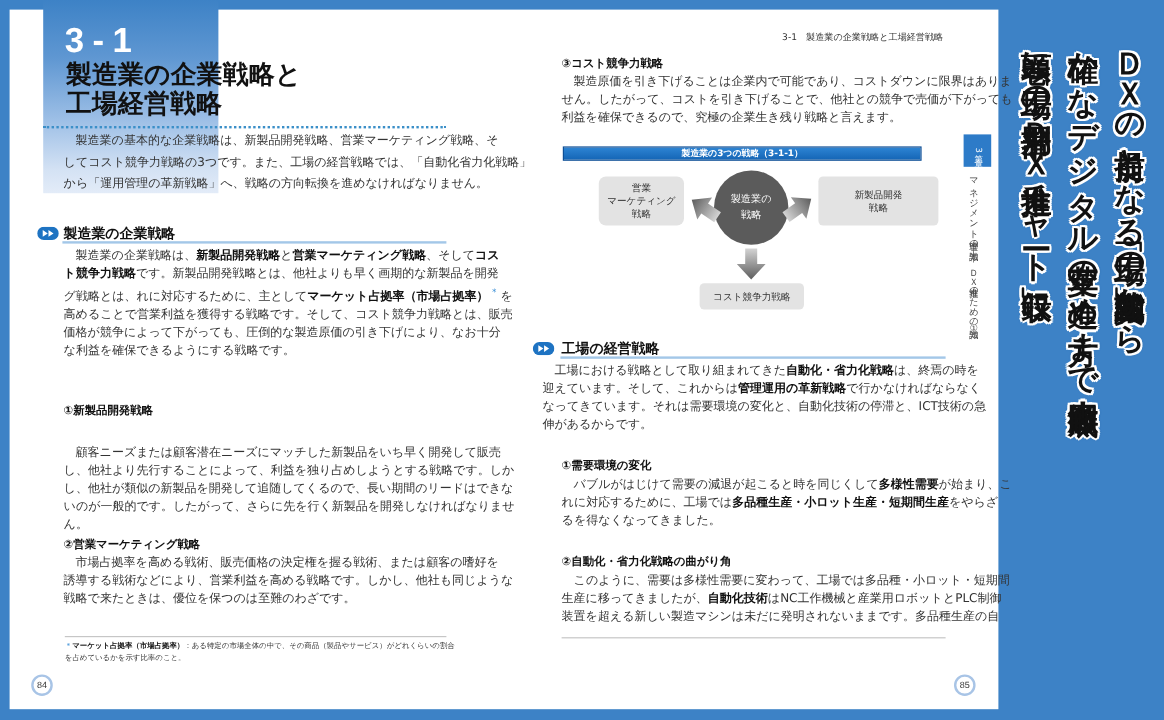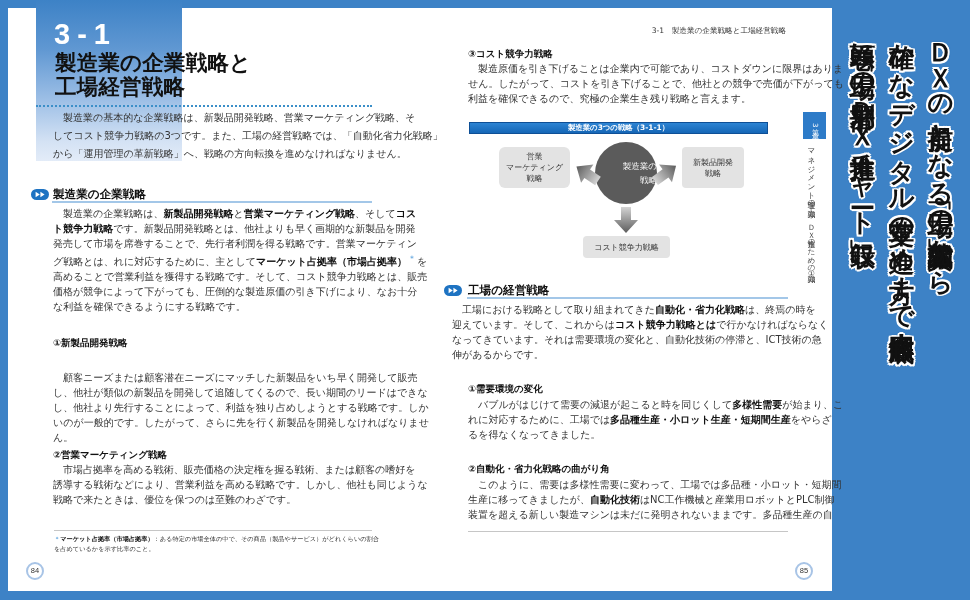--- a/index.html
+++ b/index.html
@@ -96,32 +96,31 @@
 
   <svg class="abs sec-icon" style="left:31px; top:188.5px;" viewBox="0 0 18 11">
     <rect x="0" y="0" width="18" height="11" rx="5.5" fill="#1e73c2"></rect>
     <path d="M4.6 2.7 L8.8 5.5 L4.6 8.3 Z M9.4 2.7 L13.6 5.5 L9.4 8.3 Z" fill="#ffffff"></path>
   </svg>
   <div class="abs sec-h" style="left:53px; top:186px;">製造業の企業戦略</div>
   <div class="abs sec-ul" style="left:52px; top:201px; width:320px;"></div>
   <div class="abs para body" style="left:53px; top:206px;">
       <div class="ln"><span>製造業の企業戦略は、</span><span class="b">新製品開発戦略</span><span>と</span><span class="b">営業マーケティング戦略</span><span>、そして</span><span class="b">コス</span></div>
       <div class="ln"><span class="b">ト競争力戦略</span><span>です。新製品開発戦略とは、他社よりも早く画期的な新製品を開発</span></div>
-      <div class="ln"><span>発売して市場を席巻することで、先行者利潤を得る戦略です。営業マーケティン</span></div>
       <div class="ln"><span>グ戦略とは、れに対応するために、主として</span><span class="b">マーケット占拠率（市場占拠率）</span><span class="note">＊</span><span>を</span></div>
       <div class="ln"><span>高めることで営業利益を獲得する戦略です。そして、コスト競争力戦略とは、販売</span></div>
       <div class="ln"><span>価格が競争によって下がっても、圧倒的な製造原価の引き下げにより、なお十分</span></div>
       <div class="ln"><span>な利益を確保できるようにする戦略です。</span></div>
     </div>
 
   <div class="abs sub-h" style="left:53px; top:335px;">①新製品開発戦略</div>
   <div class="abs para body" style="left:53px; top:342px;margin-top:28px;">
       <div class="ln"><span>顧客ニーズまたは顧客潜在ニーズにマッチした新製品をいち早く開発して販売</span></div>
+      <div class="ln"><span>し、他社より先行することによって、利益を独り占めしようとする戦略です。しか</span></div>
       <div class="ln"><span>し、他社が類似の新製品を開発して追随してくるので、長い期間のリードはできな</span></div>
-      <div class="ln"><span>し、他社より先行することによって、利益を独り占めしようとする戦略です。しか</span></div>
       <div class="ln"><span>いのが一般的です。したがって、さらに先を行く新製品を開発しなければなりませ</span></div>
       <div class="ln"><span>ん。</span></div>
     </div>
 
   <div class="abs sub-h" style="left:53px; top:447px;">②営業マーケティング戦略</div>
   <div class="abs para body" style="left:53px; top:462px;">
       <div class="ln"><span>市場占拠率を高める戦術、販売価格の決定権を握る戦術、または顧客の嗜好を</span></div>
       <div class="ln"><span>誘導する戦術などにより、営業利益を高める戦略です。しかし、他社も同じような</span></div>
       <div class="ln"><span>戦略で来たときは、優位を保つのは至難のわざです。</span></div>
     </div>
@@ -145,30 +144,30 @@
 
   <div class="abs figure">
     <div class="abs fig-bar">製造業の3つの戦略（3-1-1）</div>
 
     <div class="abs fig-box" style="left:31px; top:26px; width:71px; height:41px;border-radius:6px;">
       <div>営業</div>
       <div>マーケティング</div>
       <div>戦略</div>
     </div>
 
-    <div class="abs fig-box" style="left:214px; top:26px; width:62px; height:41px;">
+    <div class="abs fig-box" style="left:214px; top:26px; width:100px; height:41px;">
       <div>新製品開発</div>
       <div>戦略</div>
     </div>
 
     <div class="abs fig-box" style="left:115px; top:115px; width:87px; height:22px;">
       <div>コスト競争力戦略</div>
     </div>
 
-    <div class="abs fig-circle" style="left:127px; top:21px; width:62px; height:62px;align-items:flex-end;">
+    <div class="abs fig-circle" style="left:127px; top:21px; width:62px; height:62px;">
       <div>製造業の</div>
       <div>戦略</div>
     </div>
 
     <svg class="abs" style="left:0; top:0;" width="301" height="140" viewBox="0 0 301 140">
       <defs>
         <linearGradient id="ag" gradientUnits="userSpaceOnUse" x1="0" y1="0" x2="26" y2="0">
           <stop offset="0" stop-color="#d4d4d4"></stop>
           <stop offset="1" stop-color="#5c5c5c"></stop>
         </linearGradient>
@@ -186,21 +185,21 @@
   </div>
 
   <svg class="abs sec-icon" style="left:444px; top:284.5px;" viewBox="0 0 18 11">
     <rect x="0" y="0" width="18" height="11" rx="5.5" fill="#1e73c2"></rect>
     <path d="M4.6 2.7 L8.8 5.5 L4.6 8.3 Z M9.4 2.7 L13.6 5.5 L9.4 8.3 Z" fill="#ffffff"></path>
   </svg>
   <div class="abs sec-h" style="left:468px; top:282px;">工場の経営戦略</div>
   <div class="abs sec-ul" style="left:467px; top:297px; width:321px;"></div>
   <div class="abs para body" style="left:452px; top:302px;">
       <div class="ln"><span>工場における戦略として取り組まれてきた</span><span class="b">自動化・省力化戦略</span><span>は、終焉の時を</span></div>
-      <div class="ln"><span>迎えています。そして、これからは</span><span class="b">コスト競争力戦略とは</span><span>で行かなければならなく</span></div>
+      <div class="ln"><span>迎えています。そして、これからは</span><span class="b">管理運用の革新戦略</span><span>で行かなければならなく</span></div>
       <div class="ln"><span>なってきています。それは需要環境の変化と、自動化技術の停滞と、ICT技術の急</span></div>
       <div class="ln"><span>伸があるからです。</span></div>
     </div>
 
   <div class="abs sub-h" style="left:468px; top:381px;">①需要環境の変化</div>
   <div class="abs para body" style="left:468px; top:397px;">
       <div class="ln"><span>バブルがはじけて需要の減退が起こると時を同じくして</span><span class="b">多様性需要</span><span>が始まり、こ</span></div>
       <div class="ln"><span>れに対応するために、工場では</span><span class="b">多品種生産・小ロット生産・短期間生産</span><span>をやらざ</span></div>
       <div class="ln"><span>るを得なくなってきました。</span></div>
     </div>

